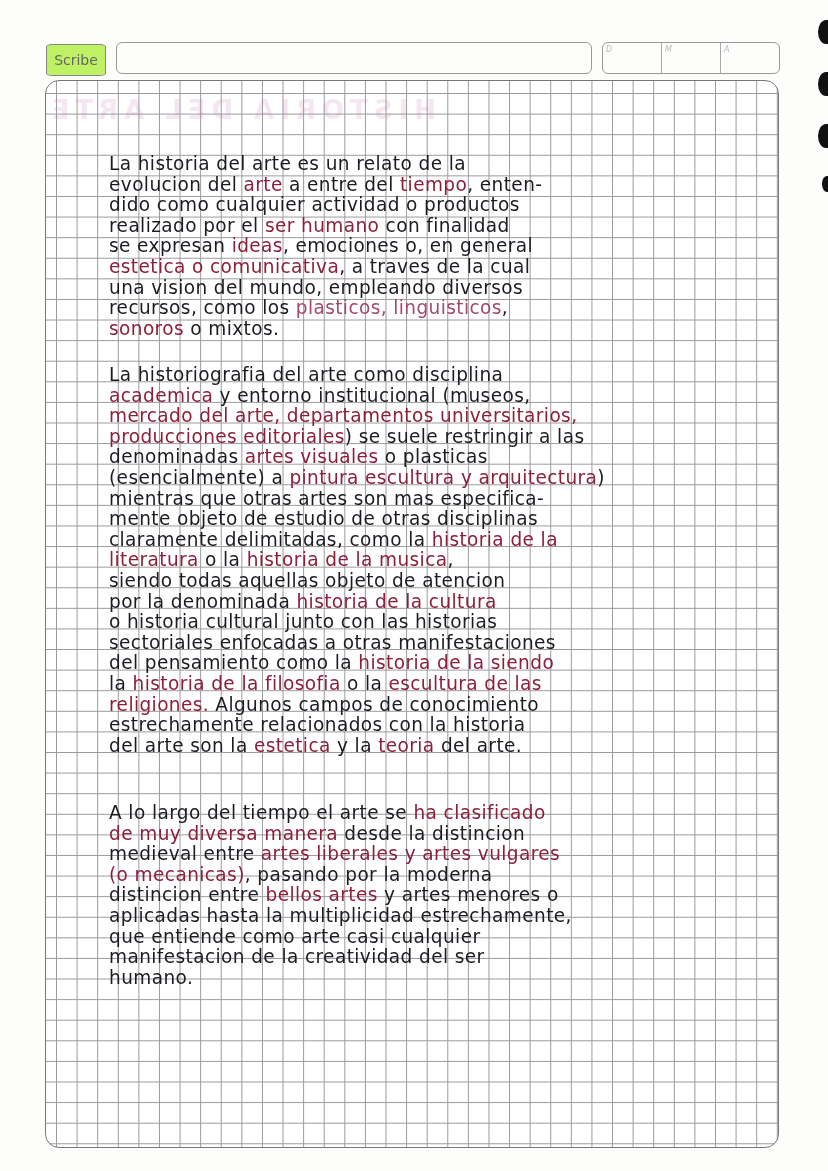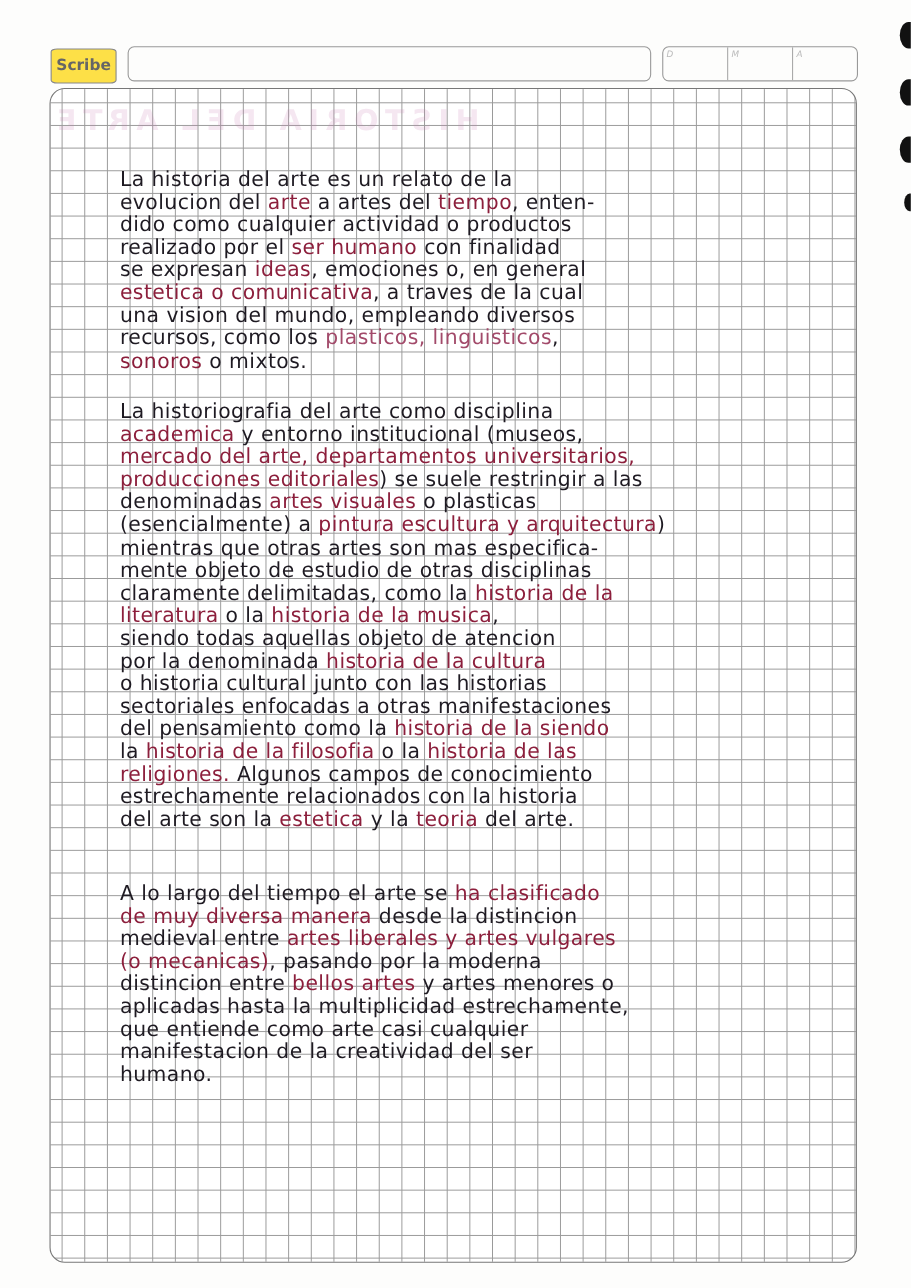--- a/index.html
+++ b/index.html
@@ -42,22 +42,22 @@
     top: 2px;
     width: 58px;
     height: 30px;
     border: 1.2px solid #888;
     border-radius: 6px 6px 6px 6px / 3px 3px 3px 3px;
     display: flex;
     align-items: center;
     justify-content: center;
     color: #666;
     font-size: 14px;
-    font-weight: bold;
-    background: #fde047;
+    font-weight: normal;
+    background: #bef264;
   }
   .title-field {
     position: absolute;
     left: 70px;
     top: 0;
     width: 474px;
     height: 30px;
     border: 1.2px solid #999;
     border-radius: 6px;
   }
@@ -148,21 +148,21 @@
     <div class="date-cell">M</div>
     <div class="date-cell">A</div>
   </div>
 </div>
 
 <div class="grid-page">
   <div class="bleed-title">HISTORIA DEL ARTE</div>
 
   <div class="text-block" id="para-0" style="top:73px">
       <div class="line"><span>La historia del arte es un relato de la</span></div>
-      <div class="line"><span>evolucion del </span><span class="r">arte</span><span> a artes del </span><span class="r">tiempo</span><span>, enten-</span></div>
+      <div class="line"><span>evolucion del </span><span class="r">arte</span><span> a entre del </span><span class="r">tiempo</span><span>, enten-</span></div>
       <div class="line"><span>dido como cualquier actividad o productos</span></div>
       <div class="line"><span>realizado por el </span><span class="r">ser humano</span><span> con finalidad</span></div>
       <div class="line"><span>se expresan </span><span class="r">ideas</span><span>, emociones o, en general</span></div>
       <div class="line"><span class="r">estetica o comunicativa</span><span>, a traves de la cual</span></div>
       <div class="line"><span>una vision del mundo, empleando diversos</span></div>
       <div class="line"><span>recursos, como los </span><span class="rp">plasticos, linguisticos</span><span>,</span></div>
       <div class="line"><span class="r">sonoros</span><span> o mixtos.</span></div>
     </div>
   <div class="text-block" id="para-1" style="top:284px">
       <div class="line"><span>La historiografia del arte como disciplina</span></div>
@@ -173,21 +173,21 @@
       <div class="line"><span>(esencialmente) a </span><span class="r">pintura escultura y arquitectura</span><span>)</span></div>
       <div class="line"><span>mientras que otras artes son mas especifica-</span></div>
       <div class="line"><span>mente objeto de estudio de otras disciplinas</span></div>
       <div class="line"><span>claramente delimitadas, como la </span><span class="r">historia de la</span></div>
       <div class="line"><span class="r">literatura</span><span> o la </span><span class="r">historia de la musica</span><span>,</span></div>
       <div class="line"><span>siendo todas aquellas objeto de atencion</span></div>
       <div class="line"><span>por la denominada </span><span class="r">historia de la cultura</span></div>
       <div class="line"><span>o historia cultural junto con las historias</span></div>
       <div class="line"><span>sectoriales enfocadas a otras manifestaciones</span></div>
       <div class="line"><span>del pensamiento como la </span><span class="r">historia de la siendo</span></div>
-      <div class="line"><span>la </span><span class="r">historia de la filosofia</span><span> o la </span><span class="r">historia de las</span></div>
+      <div class="line"><span>la </span><span class="r">historia de la filosofia</span><span> o la </span><span class="r">escultura de las</span></div>
       <div class="line"><span class="r">religiones.</span><span> Algunos campos de conocimiento</span></div>
       <div class="line"><span>estrechamente relacionados con la historia</span></div>
       <div class="line"><span>del arte son la </span><span class="r">estetica</span><span> y la </span><span class="r">teoria</span><span> del arte.</span></div>
     </div>
   <div class="text-block" id="para-2" style="top:722px">
       <div class="line"><span>A lo largo del tiempo el arte se </span><span class="r">ha clasificado</span></div>
       <div class="line"><span class="r">de muy diversa manera</span><span> desde la distincion</span></div>
       <div class="line"><span>medieval entre </span><span class="r">artes liberales y artes vulgares</span></div>
       <div class="line"><span class="r">(o mecanicas)</span><span>, pasando por la moderna</span></div>
       <div class="line"><span>distincion entre </span><span class="r">bellos artes</span><span> y artes menores o</span></div>

